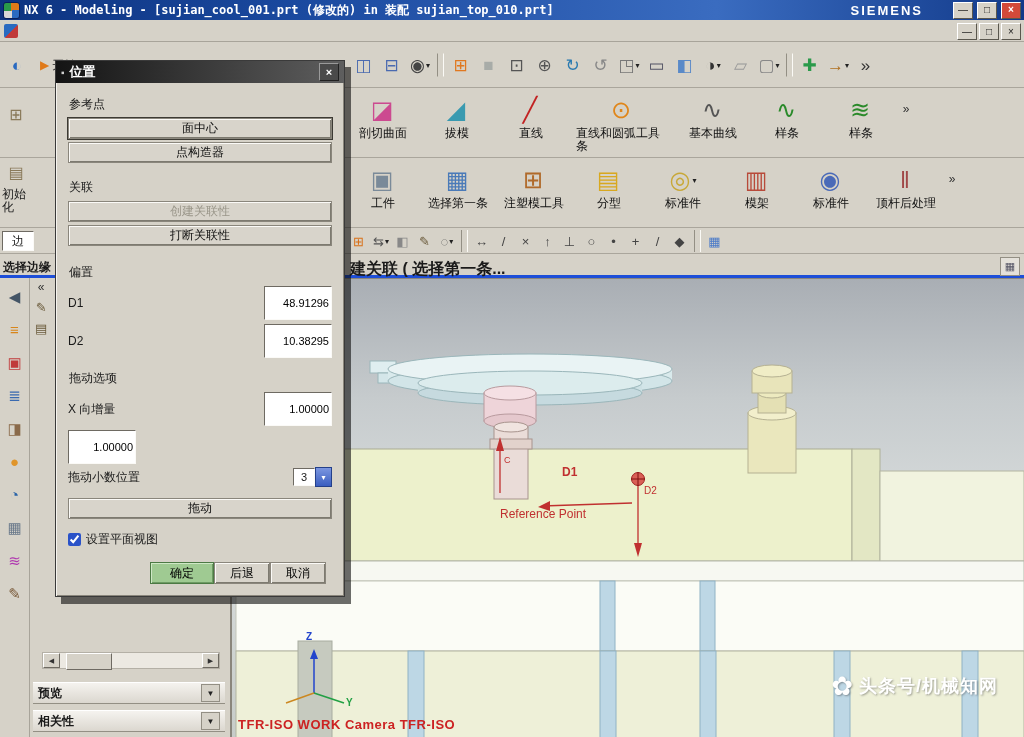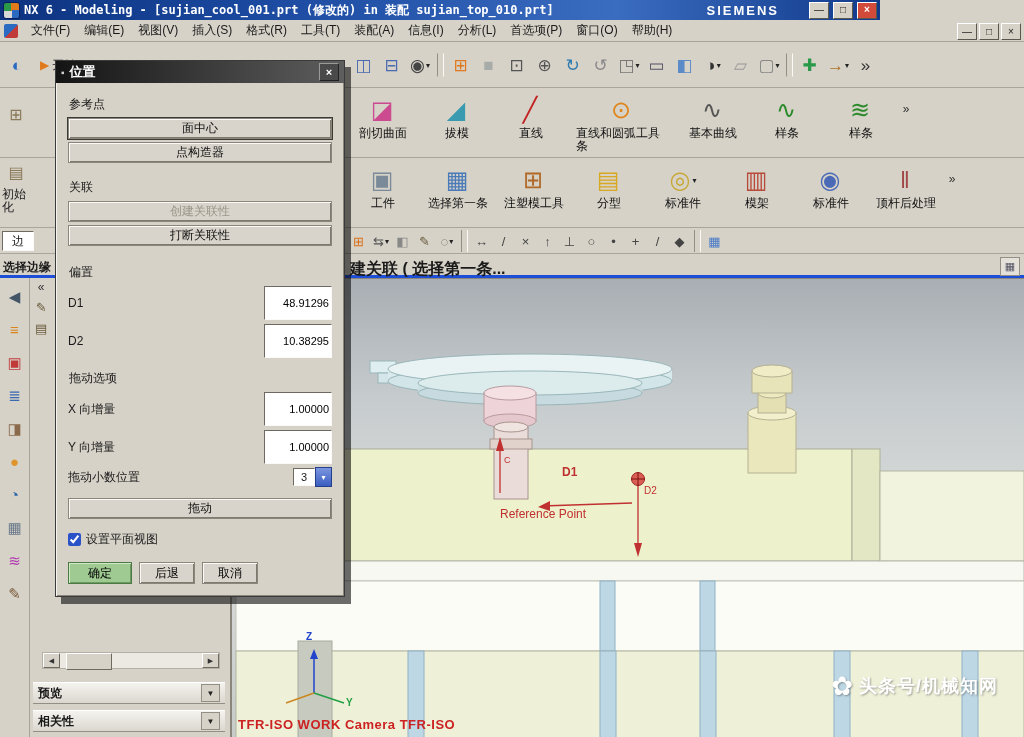--- a/index.html
+++ b/index.html
@@ -1,20 +1,20 @@
 <!DOCTYPE html>
 <html><head>
 <meta charset="utf-8">
 <style>
   html,body{margin:0;padding:0;background:#333;}
   #app{position:relative;width:1024px;height:737px;overflow:hidden;
        font-family:"Liberation Sans",sans-serif;font-size:12px;color:#1a1a1a;
        background:#d6d2c8;user-select:none;}
   
-  .titlebar{position:absolute;left:0;top:0;width:880px;height:20px;
+  .titlebar{position:absolute;left:0;top:0;width:1024px;height:20px;
     background:linear-gradient(90deg,#0d3380 0%,#1b4aa0 30%,#3a6cc0 70%,#123a8a 100%);
     display:flex;align-items:center;padding:0 3px;box-sizing:border-box;gap:4px;}
   .appicon{width:15px;height:15px;border-radius:3px;
     background:conic-gradient(#e07a1a 0 25%,#2a6ac0 0 50%,#d8d8d8 0 75%,#2a9a4a 0 100%);
     border:1px solid #08205a;}
   .title-text{color:#fff;font-family:"DejaVu Sans Mono",monospace;font-weight:bold;font-size:12px;
     white-space:nowrap;overflow:hidden;}
   .brand{margin-left:auto;margin-right:26px;color:#fff;font-weight:bold;letter-spacing:2px;
     font-size:13px;font-family:"Liberation Sans",sans-serif;}
   .winbtn{width:18px;height:15px;background:#d6d2c8;border:1px solid;border-color:#fff #5a574e #5a574e #fff;
@@ -126,21 +126,21 @@
     border-color:#6e6a62 #fbfaf7 #fbfaf7 #6e6a62;font-size:11px;text-align:right;padding:8px 2px;
     font-family:"Liberation Sans",sans-serif;}
   .combo{display:flex;align-items:center;height:18px;}
   .combo-val{width:20px;height:16px;background:#fff;border:1px solid;
     border-color:#6e6a62 #fbfaf7 #fbfaf7 #6e6a62;font-size:11px;display:flex;align-items:center;
     justify-content:center;}
   .combo-btn{width:15px;height:18px;background:linear-gradient(180deg,#7b96e0,#3a5ec0);color:#fff;
     border:1px solid #24408a;display:flex;align-items:center;justify-content:center;font-size:8px;}
   .chkrow{display:flex;align-items:center;gap:5px;margin:12px 0 4px;}
   .chkrow input{width:13px;height:13px;accent-color:#2a52c8;margin:0;}
-  .actions{display:flex;gap:7px;margin:14px 6px 2px 0;}
+  .actions{display:flex;gap:0;justify-content:flex-end;margin:14px 6px 2px 0;}
   .abtn{height:22px;background:#d8d4cb;border:1px solid #8a867c;
     box-shadow:inset 1px 1px 0 #fbfaf7, inset -1px -1px 0 #7d7a70;font-size:12px;font-family:inherit;}
   .abtn.ok{width:64px;background:#9fca92;border-color:#4c7a44;box-shadow:inset 1px 1px 0 #cfe8c6, inset -1px -1px 0 #6d9a63;}
   .abtn.back,.abtn.cancel{width:56px;}
 </style>
 </head>
 <body>
 
 <div id="app">
 
@@ -148,35 +148,20 @@
     <span class="appicon"></span>
     <span class="title-text">NX 6 - Modeling - [sujian_cool_001.prt (修改的)  in 装配 sujian_top_010.prt]</span>
     <span class="brand">SIEMENS</span>
     <span class="winbtn">—</span>
     <span class="winbtn">□</span>
     <span class="winbtn close">×</span>
   </div>
 
   <div class="menubar">
     <span class="menu-appicon"></span>
-    <div class="menus">
-
-    <span class="menu-item">文件(F)</span>
-        <span class="menu-item">编辑(E)</span>
-        <span class="menu-item">视图(V)</span>
-        <span class="menu-item">插入(S)</span>
-        <span class="menu-item">格式(R)</span>
-        <span class="menu-item">工具(T)</span>
-        <span class="menu-item">装配(A)</span>
-        <span class="menu-item">信息(I)</span>
-        <span class="menu-item">分析(L)</span>
-        <span class="menu-item">首选项(P)</span>
-        <span class="menu-item">窗口(O)</span>
-        <span class="menu-item">帮助(H)</span>
-      </div>
     <div class="mdibtns">
       <span class="winbtn">—</span>
       <span class="winbtn">□</span>
       <span class="winbtn">×</span>
     </div>
   </div>
 
   <div class="tbrow row1">
     <div class="row1-left">
       <span class="icon24">
@@ -720,21 +705,20 @@
         <span class="flabel">D2</span>
         <input class="num" value="10.38295" style="">
       </div>
 
       <div class="grp-label" style="margin-top:12px">拖动选项</div>
       <div class="frow">
         <span class="flabel">X 向增量</span>
         <input class="num" value="1.00000" style="">
       </div>
       <div class="frow">
-        <span class="flabel">Y 向增量</span>
         <input class="num" value="1.00000" style="">
       </div>
       <div class="frow">
         <span class="flabel">拖动小数位置</span>
         <span class="combo">
           <span class="combo-val">3</span>
           <span class="combo-btn">▾</span>
         </span>
       </div>
 

